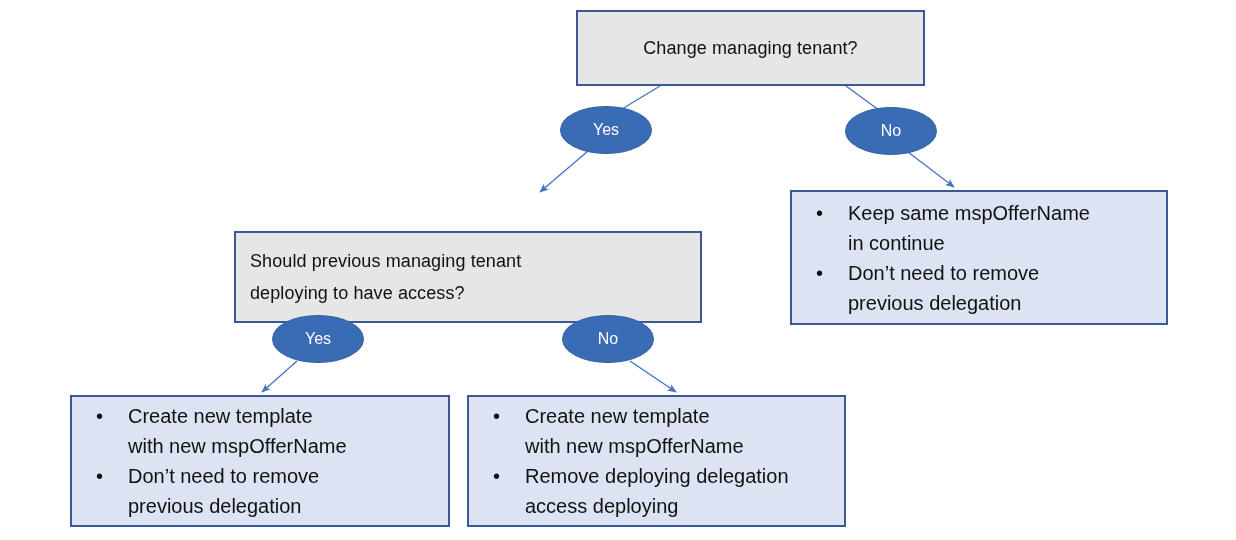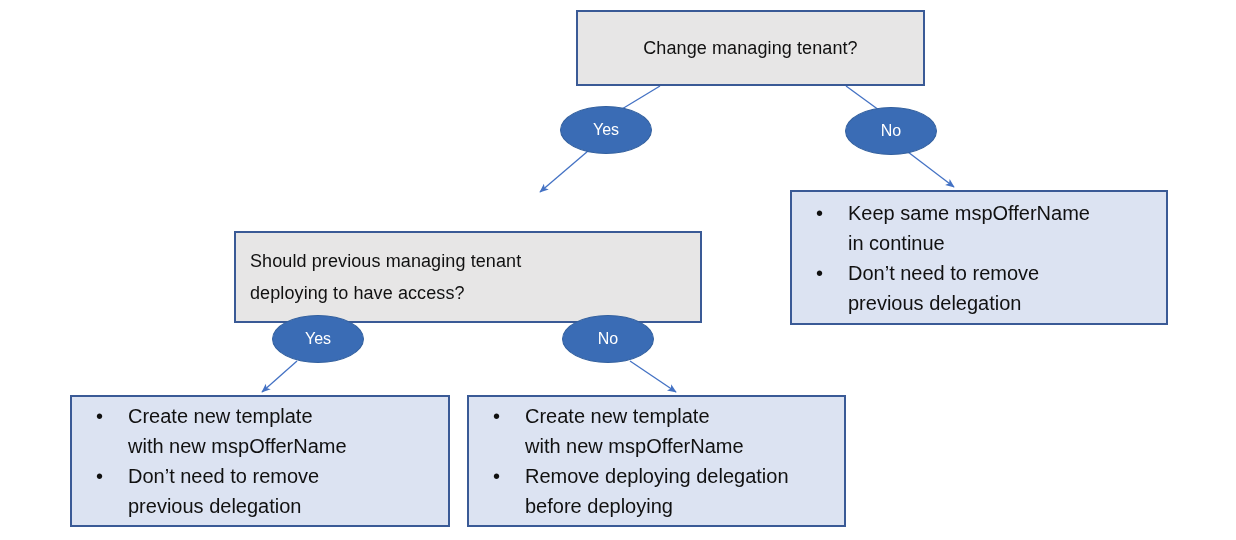--- a/index.html
+++ b/index.html
@@ -184,18 +184,18 @@
   </div>
 
   <div class="node outcome" style="left:467px; top:395px; width:379px; height:132px;">
     <ul>
       <li>
         <span>Create new template</span><br>
         <span>with new mspOfferName</span>
       </li>
       <li>
         <span>Remove deploying delegation</span><br>
-        <span>before deploying</span>
+        <span>access deploying</span>
       </li>
     </ul>
   </div>
 
 </div>
 
 </body></html>

